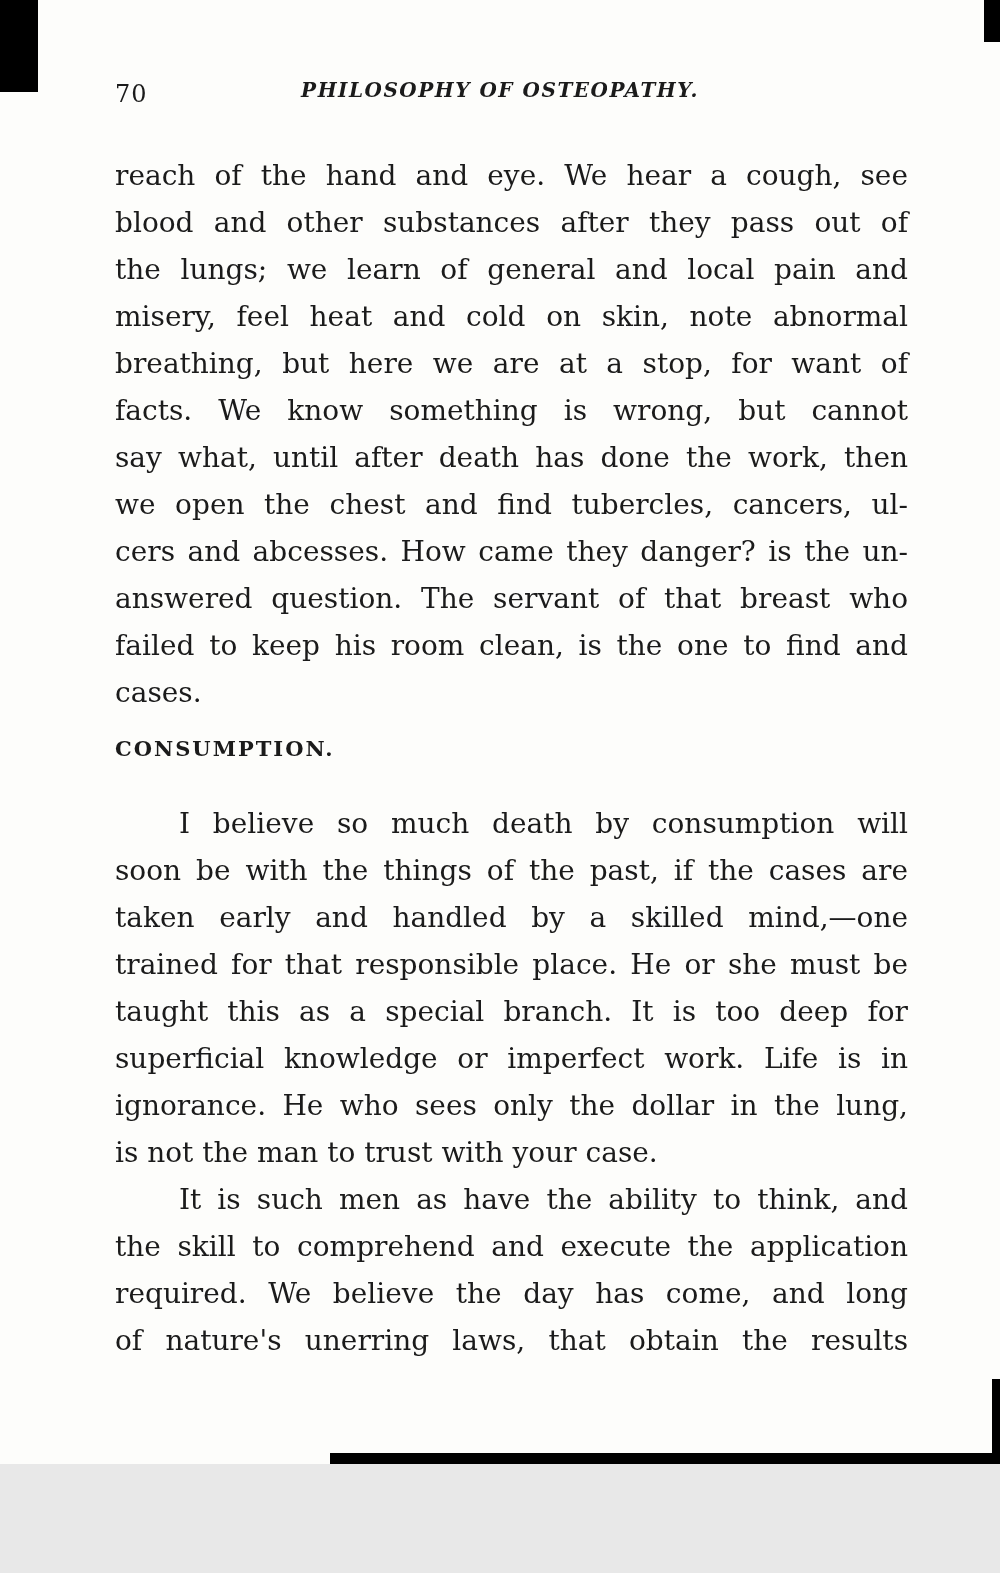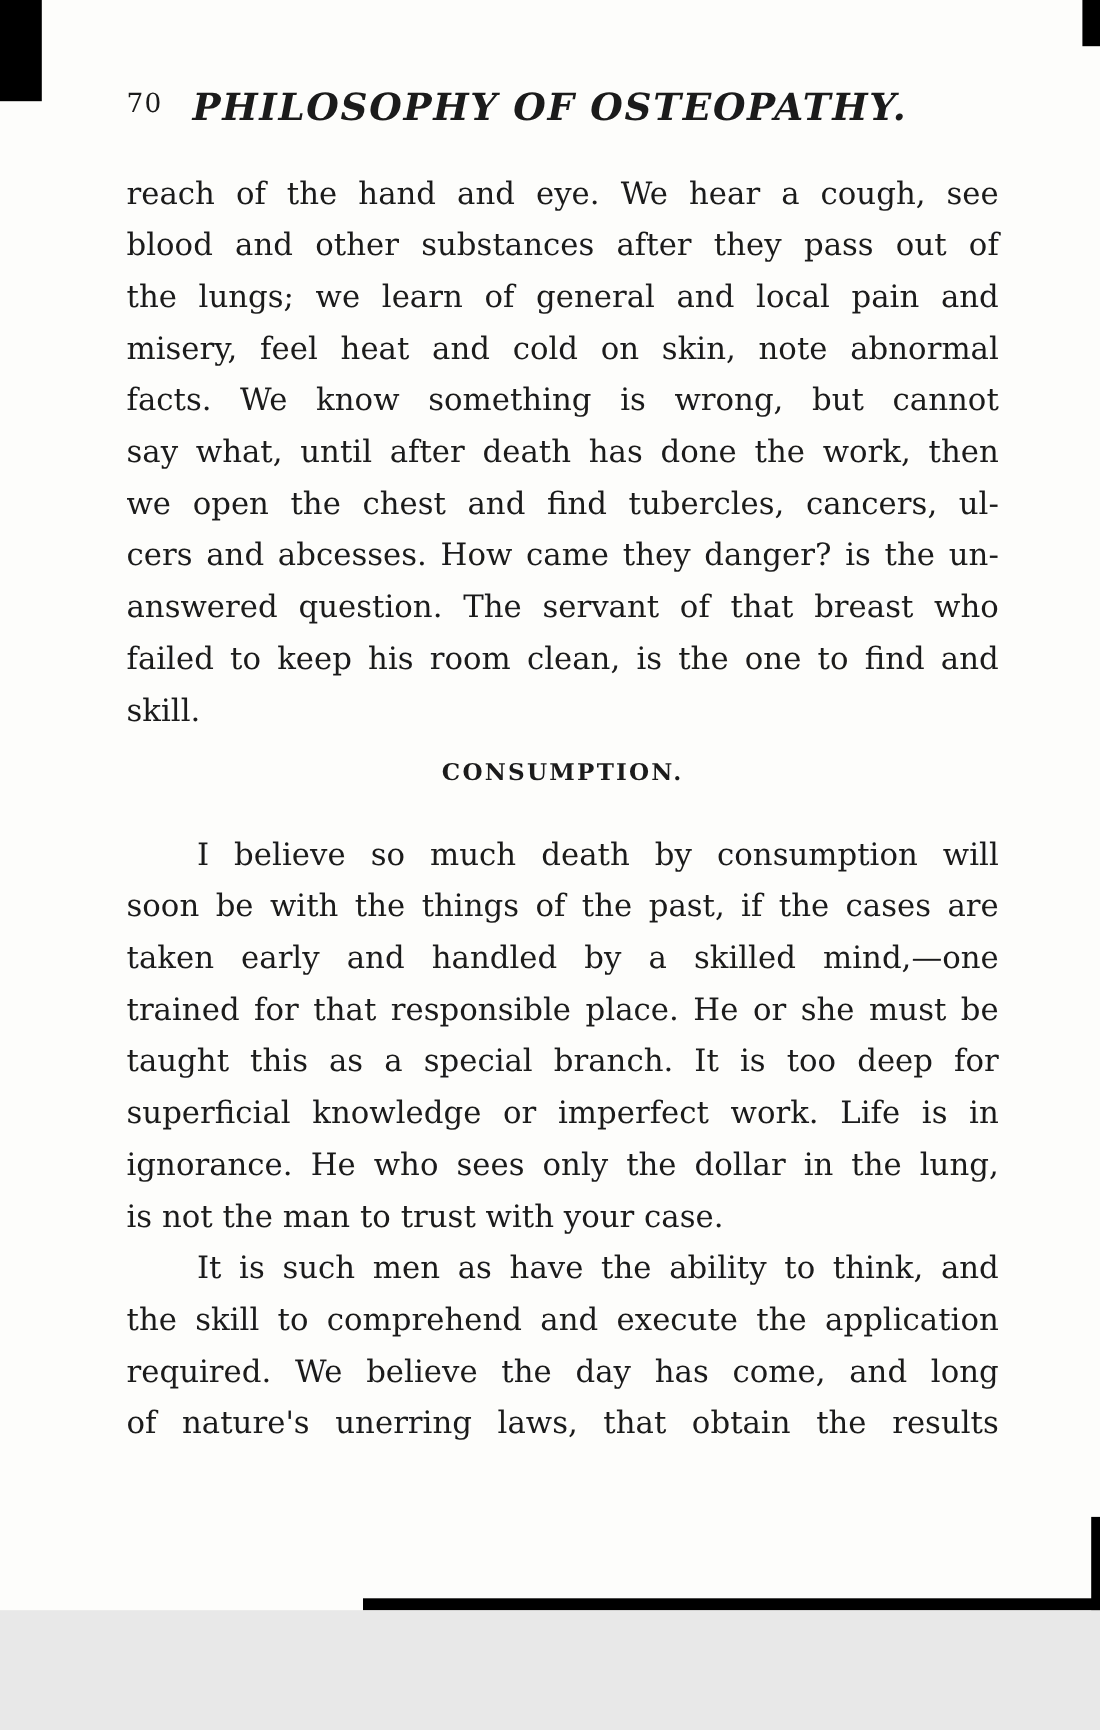--- a/index.html
+++ b/index.html
@@ -33,21 +33,21 @@
   .page-number {
     position: absolute;
     left: 115px;
     top: 2px;
     font-size: 24px;
     letter-spacing: 1px;
   }
   .running-title {
     display: block;
     text-align: center;
-    font-size: 34px;
+    font-size: 20px;
     font-weight: bold;
     font-style: italic;
     letter-spacing: 1.5px;
   }
 
   
   .body-text {
     margin-top: 36px;
     padding: 0 92px 0 115px;
     font-size: 28px;
@@ -58,21 +58,20 @@
     text-align: justify;
     text-align-last: justify;
   }
   .line.last {
     text-align-last: left;
   }
   .line.indent {
     text-indent: 64px;
   }
   .section-heading {
-    text-align: center;
     font-size: 21px;
     font-weight: bold;
     letter-spacing: 2px;
     margin: 18px 0 36px 0;
     line-height: 30px;
   }
 </style>
 </head>
 <body>
 
@@ -87,27 +86,28 @@
     <span class="page-number">70</span>
     <span class="running-title">PHILOSOPHY OF OSTEOPATHY.</span>
   </header>
 
   <main class="body-text" id="content">
       <div class="paragraph">
         <div class="line">reach of the hand and eye. We hear a cough, see</div>
         <div class="line">blood and other substances after they pass out of</div>
         <div class="line">the lungs; we learn of general and local pain and</div>
         <div class="line">misery, feel heat and cold on skin, note abnormal</div>
+        <div class="line">breathing, but here we are at a stop, for want of</div>
         <div class="line">facts. We know something is wrong, but cannot</div>
         <div class="line">say what, until after death has done the work, then</div>
         <div class="line">we open the chest and find tubercles, cancers, ul-</div>
         <div class="line">cers and abcesses. How came they danger? is the un-</div>
         <div class="line">answered question. The servant of that breast who</div>
         <div class="line">failed to keep his room clean, is the one to find and</div>
-        <div class="line last">skill.</div>
+        <div class="line last">cases.</div>
       </div>
       <div class="section-heading">CONSUMPTION.</div>
       <div class="paragraph">
         <div class="line indent">I believe so much death by consumption will</div>
         <div class="line">soon be with the things of the past, if the cases are</div>
         <div class="line">taken early and handled by a skilled mind,—one</div>
         <div class="line">trained for that responsible place. He or she must be</div>
         <div class="line">taught this as a special branch. It is too deep for</div>
         <div class="line">superficial knowledge or imperfect work. Life is in</div>
         <div class="line">ignorance. He who sees only the dollar in the lung,</div>

